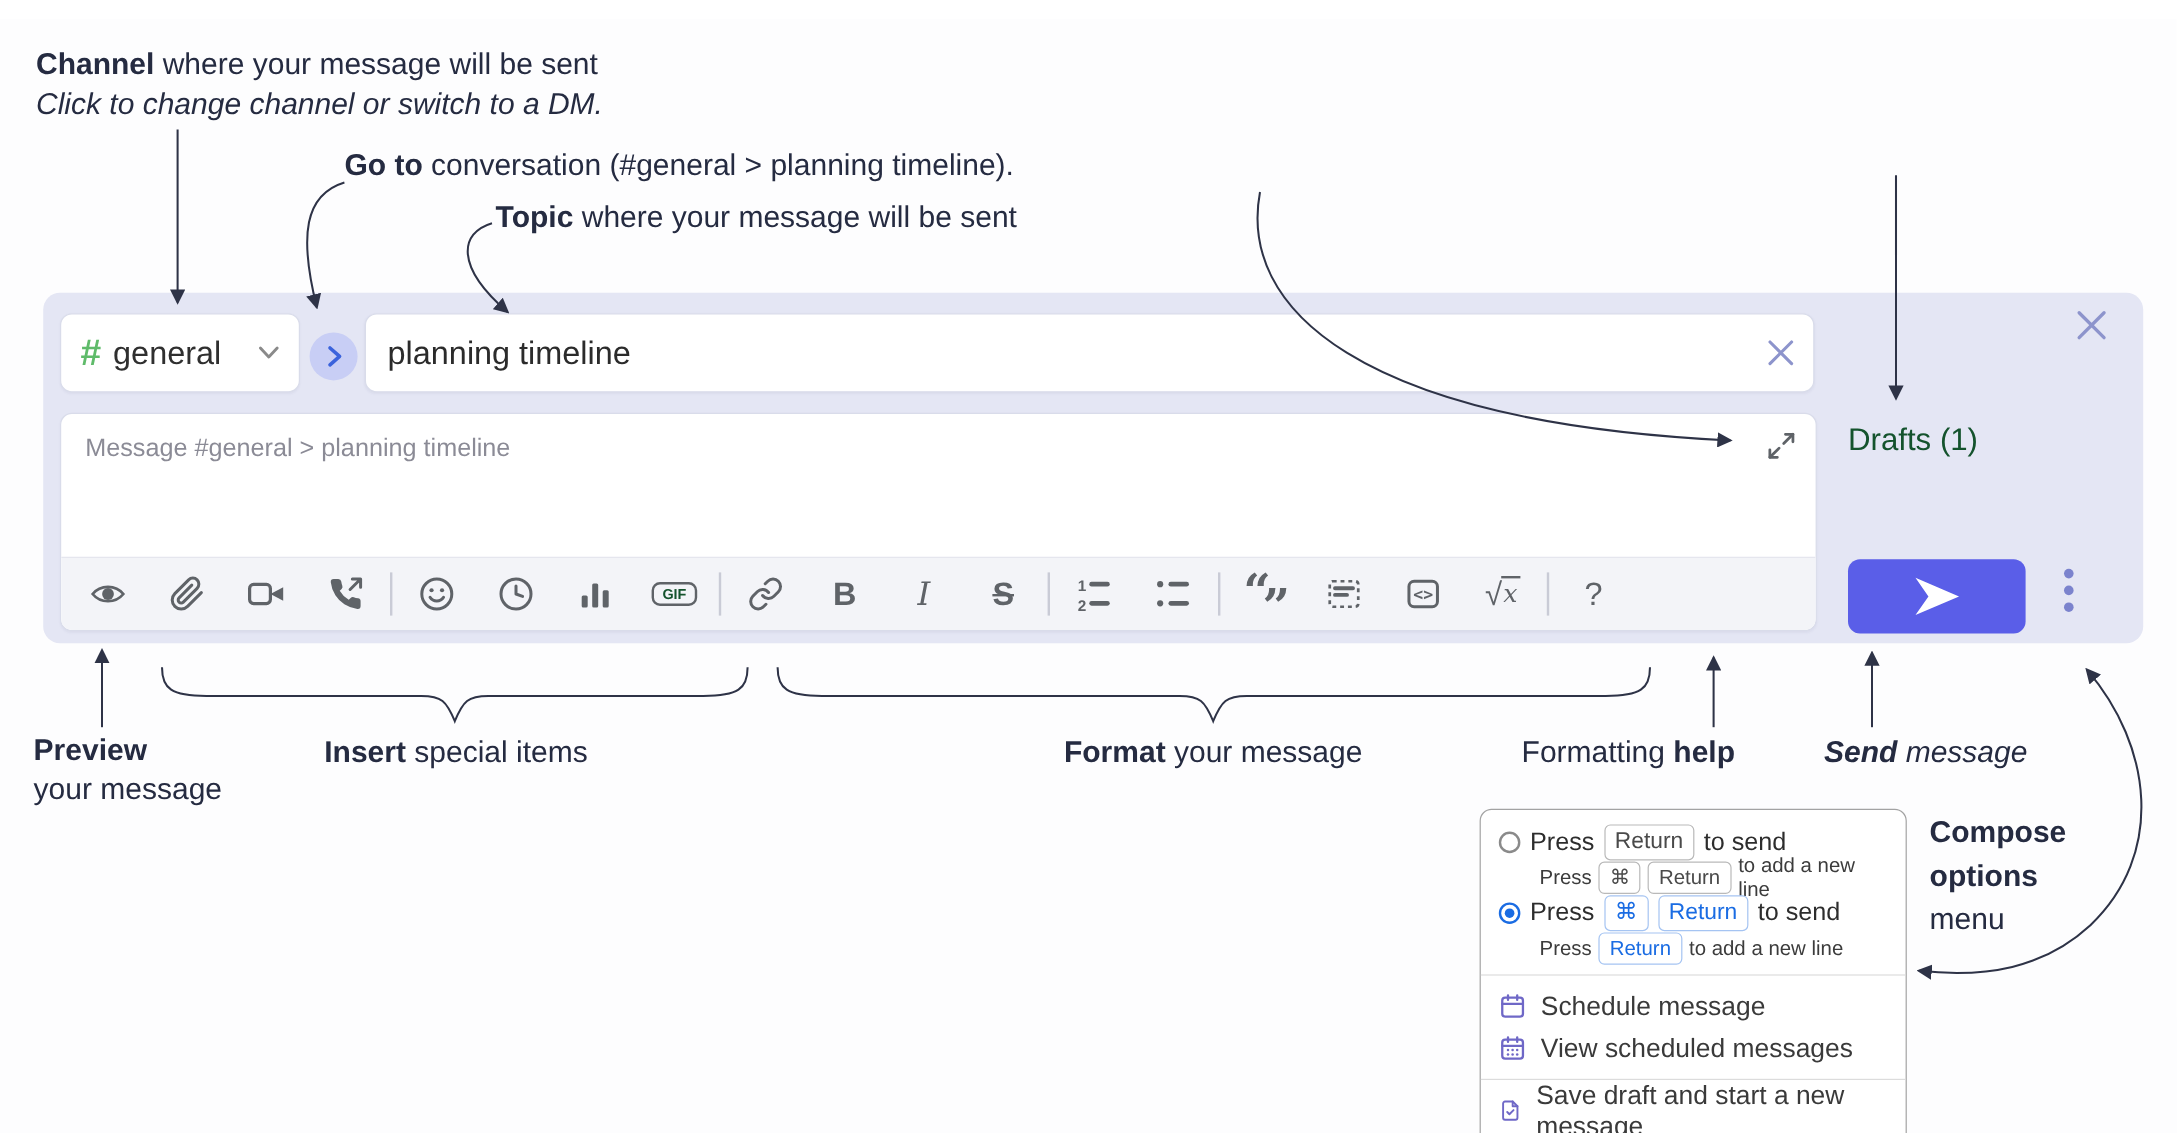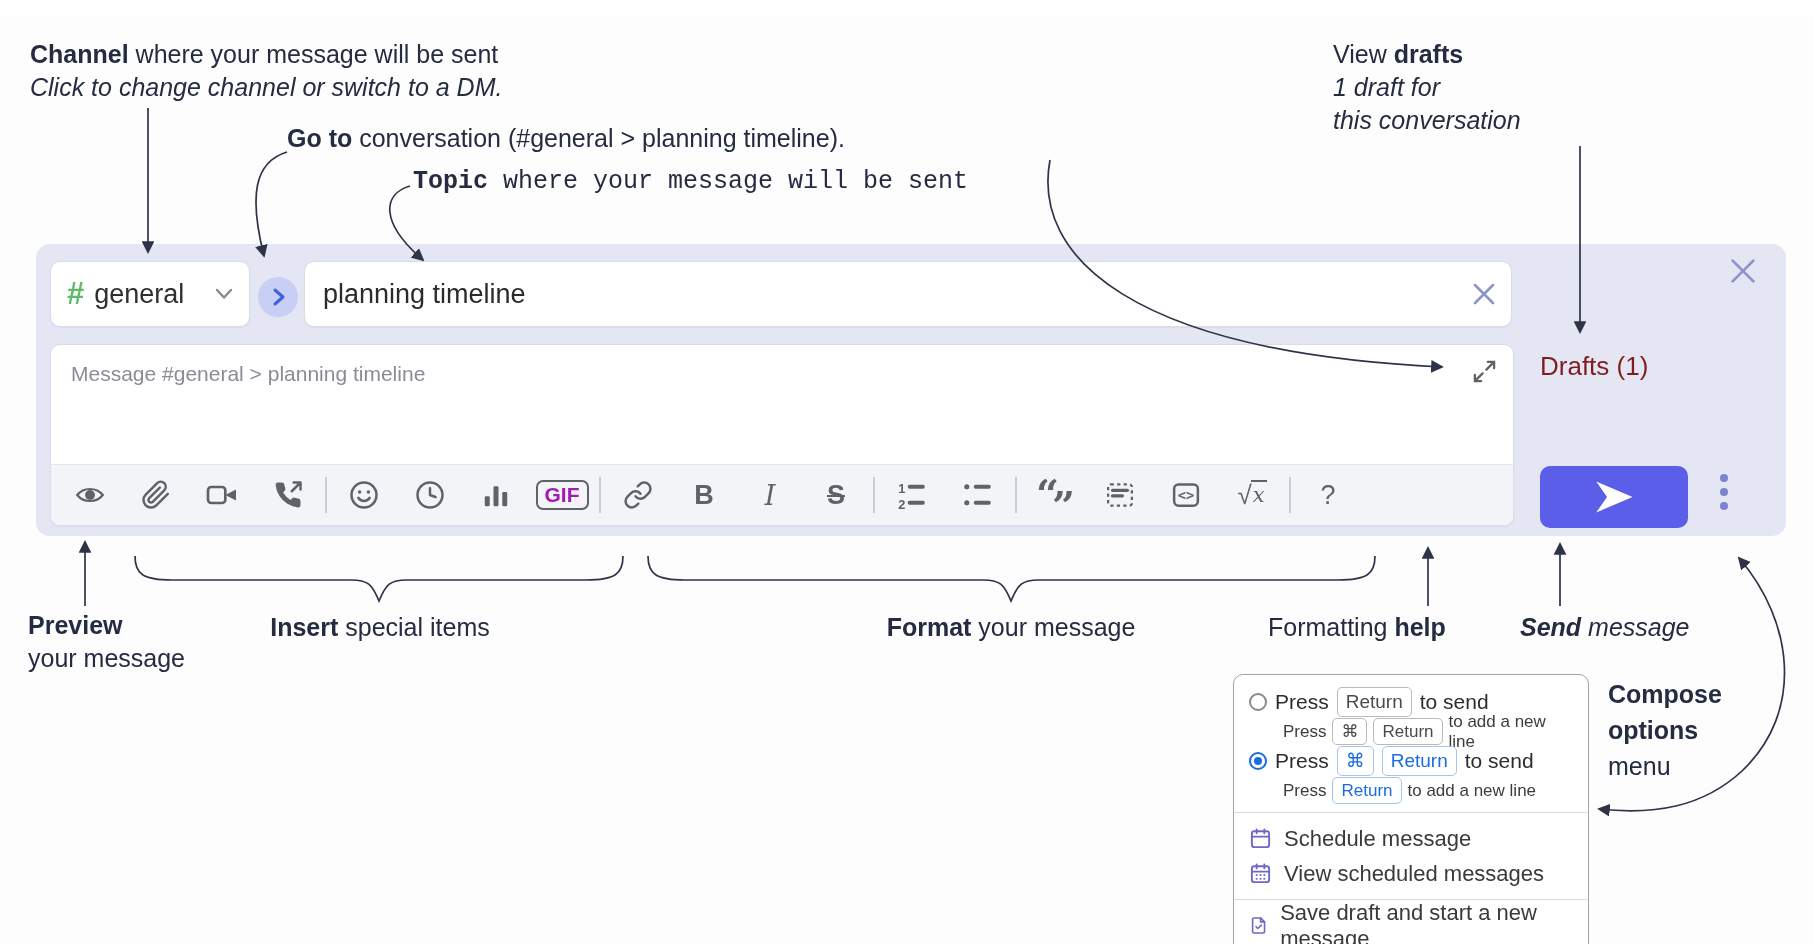--- a/index.html
+++ b/index.html
@@ -31,29 +31,29 @@
   .expand-btn{position:absolute;right:16px;top:14px;cursor:pointer;line-height:0;}
   .toolbar{height:60px;background:#f3f4f8;border-top:1px solid #e5e6ee;display:flex;
            align-items:center;padding:0 6px;}
   .tb-btn{width:66px;height:46px;display:flex;align-items:center;justify-content:center;
           color:#5f6368;cursor:pointer;flex:none;}
   .tb-div{width:2px;height:36px;background:#c9cbd6;margin:0 4px;flex:none;}
   .tb-text{font-size:27px;color:#5f6368;}
   .tb-b{font-weight:800;}
   .tb-i{font-style:italic;font-family:"DejaVu Serif",serif;}
   .tb-s{text-decoration:line-through;font-weight:600;}
-  .gif-badge{border:2.5px solid #5f6368;border-radius:7px;padding:1px 7px;font-size:21px;
-             font-weight:700;color:#a21caf;}
+  .gif-badge{border:2.5px solid #5f6368;border-radius:7px;padding:1px 7px;font-size:12px;
+             font-weight:700;color:#14532d;}
   .quote-ic{position:relative;width:36px;height:34px;font-family:"DejaVu Serif",serif;color:#5f6368;}
   .quote-ic span{position:absolute;font-size:40px;font-weight:700;line-height:1;}
   .q1{left:0;top:-4px;} .q2{left:16px;top:8px;}
   .sqrt-ic{font-size:26px;color:#5f6368;display:flex;align-items:flex-start;}
   .sqrt-x{font-family:"DejaVu Serif",serif;font-style:italic;font-size:21px;border-top:2.5px solid #5f6368;
           margin-left:-1px;padding:1px 2px 0 2px;}
-  .drafts-link{position:absolute;left:1504px;top:107px;font-size:26px;color:#7f1d1d;cursor:pointer;}
+  .drafts-link{position:absolute;left:1504px;top:107px;font-size:26px;color:#14532d;cursor:pointer;}
   .send-btn{position:absolute;left:1504px;top:222px;width:148px;height:62px;background:#5a5ee8;
             border-radius:10px;display:flex;align-items:center;justify-content:center;cursor:pointer;border:none;}
   .dots-btn{position:absolute;left:1678px;top:230px;width:20px;display:flex;flex-direction:column;
             align-items:center;gap:6px;cursor:pointer;}
   .dot{width:8px;height:8px;border-radius:50%;background:#7b83cd;}
   .close-x{position:absolute;left:1692px;top:12px;cursor:pointer;line-height:0;}
   
   .popup{position:absolute;left:1233px;top:658px;width:356px;box-sizing:border-box;background:#fff;
          border:1.5px solid #a3a3a3;border-radius:10px;padding:11px 15px;color:#2d2d2d;}
   .opt-main{display:flex;align-items:center;gap:8px;font-size:21px;height:32px;}
@@ -76,27 +76,22 @@
 
 <div class="canvas">
 
   <div class="ann" style="left:30px;top:22px;">
     <div><b>Channel</b><span> where your message will be sent</span></div>
     <div class="it">Click to change channel or switch to a DM.</div>
   </div>
   <div class="ann" style="left:287px;top:106px;text-align:right;">
     <b>Go to</b><span> conversation (#general &gt; planning timeline).</span>
   </div>
-  <div class="ann" style="left:413px;top:149px;font-family:Liberation Mono, monospace;">
+  <div class="ann" style="left:413px;top:149px;">
     <b>Topic</b><span> where your message will be sent</span>
-  </div>
-  <div class="ann" style="left:1333px;top:22px;">
-    <div><span>View </span><b>drafts</b></div>
-    <div class="it">1 draft for</div>
-    <div class="it">this conversation</div>
   </div>
 
   <div class="compose">
 
     <div class="pill chan-select">
       <span class="hash">#</span>
       <span class="chan-name">general</span>
       <svg width="18" height="12" viewBox="0 0 18 12">
         <polyline points="2,2 9,9.5 16,2" fill="none" stroke="#8a8a8a" stroke-width="2.4" stroke-linecap="round" stroke-linejoin="round"></polyline>
       </svg>

